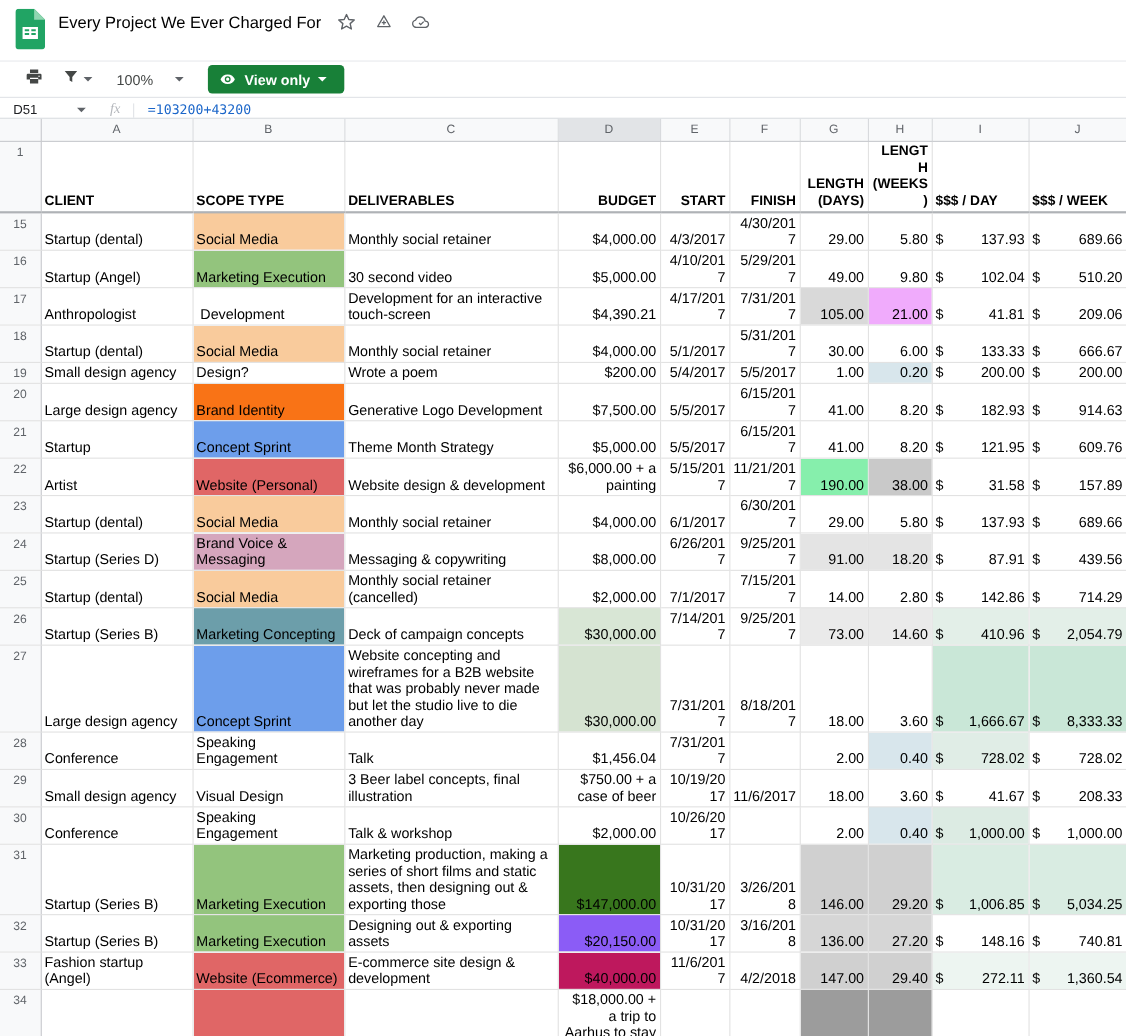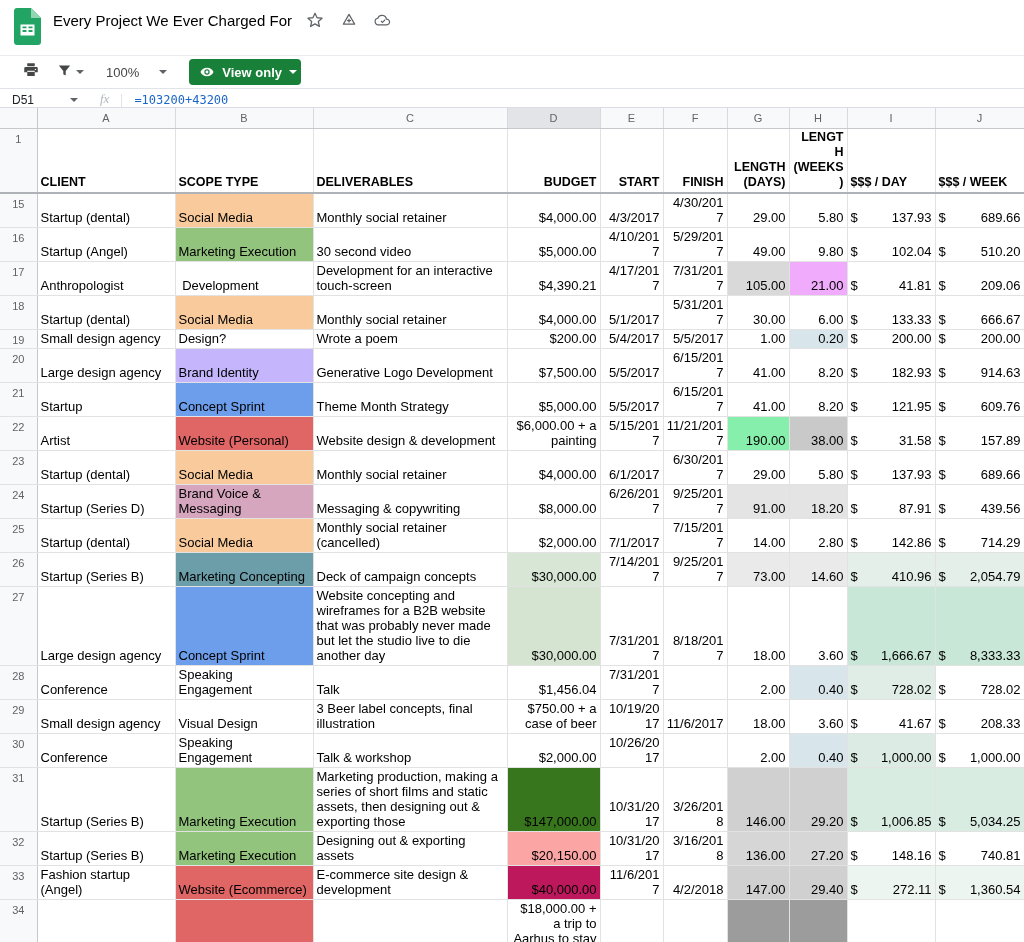--- a/index.html
+++ b/index.html
@@ -12,21 +12,21 @@
   .doc-title{font-size:15px;color:#000;white-space:nowrap;}
   .title-ic{display:flex;align-items:center;justify-content:center;width:22px;height:22px;cursor:pointer;}
   .menu-row{display:flex;gap:2px;margin-top:1px;}
   .menu-item{font-size:13px;color:#202124;padding:3px 8px;border-radius:3px;cursor:pointer;white-space:nowrap;}
   .menu-item.disabled{color:#B6B9BD;}
   
   .toolbar{height:34px;box-sizing:border-box;border-top:1px solid #E8EAED;border-bottom:1px solid #E0E3E7;display:flex;align-items:center;padding-left:16px;gap:4px;}
   .tb-btn{display:flex;align-items:center;gap:3px;padding:4px 6px;border-radius:3px;cursor:pointer;color:#444746;}
   .caret{width:0;height:0;border-left:4px solid transparent;border-right:4px solid transparent;border-top:4px solid #5F6368;display:inline-block;}
   .zoom-label{font-size:13px;color:#444746;}
-  .view-only{margin-left:12px;background:#188038;color:#fff;height:26px;border-radius:4px;display:flex;align-items:center;gap:7px;padding:0 4px 0 10px;cursor:pointer;}
+  .view-only{margin-left:12px;background:#188038;color:#fff;height:26px;border-radius:4px;display:flex;align-items:center;gap:7px;padding:0 16px 0 10px;cursor:pointer;}
   .view-only .vo-label{font-size:13px;font-weight:bold;}
   .view-only .caret{border-top-color:#fff;}
   
   .formula-bar{height:19px;box-sizing:border-box;display:flex;align-items:flex-end;border-bottom:1px solid #D9DCE0;}
   .name-box{width:86px;box-sizing:border-box;display:flex;justify-content:space-between;align-items:center;padding:0 8px 0 12px;font-size:12px;color:#202124;cursor:pointer;}
   .fx{font-family:"Liberation Serif",serif;font-style:italic;color:#B4B7BC;font-size:13px;padding:0 12px 0 14px;}
   .fx-divider{width:1px;height:13px;background:#E0E3E7;}
   .formula-text{font-family:"DejaVu Sans Mono",monospace;font-size:12px;color:#1B66C9;padding-left:12px;white-space:pre;}
   
   table{border-collapse:collapse;table-layout:fixed;width:1024px;}
@@ -272,21 +272,21 @@
         <td class="cell acct">
           <div class="acct-wrap">
             <span>$</span>
             <span>200.00</span>
           </div>
         </td>
       </tr>
       <tr style="height: 18px;">
         <td class="gut">20</td>
         <td class="cell tl">Large design agency</td>
-        <td class="cell tl" style="background: #c4b5fd;">Brand Identity</td>
+        <td class="cell tl" style="background: #f97316;">Brand Identity</td>
         <td class="cell tl">Generative Logo Development</td>
         <td class="cell trr">$7,500.00</td>
         <td class="cell trr">5/5/2017</td>
         <td class="cell trr">6/15/2017</td>
         <td class="cell trr">41.00</td>
         <td class="cell trr">8.20</td>
         <td class="cell acct">
           <div class="acct-wrap">
             <span>$</span>
             <span>182.93</span>
@@ -550,21 +550,21 @@
             <span>$</span>
             <span>5,034.25</span>
           </div>
         </td>
       </tr>
       <tr style="height: 18px;">
         <td class="gut">32</td>
         <td class="cell tl">Startup (Series B)</td>
         <td class="cell tl" style="background: rgb(147, 196, 125);">Marketing Execution</td>
         <td class="cell tl">Designing out &amp; exporting assets</td>
-        <td class="cell trr" style="background: #fca5a5;">$20,150.00</td>
+        <td class="cell trr" style="background: #8b5cf6;">$20,150.00</td>
         <td class="cell trr">10/31/2017</td>
         <td class="cell trr">3/16/2018</td>
         <td class="cell trr" style="background: rgb(214, 214, 214);">136.00</td>
         <td class="cell trr" style="background: rgb(214, 214, 214);">27.20</td>
         <td class="cell acct">
           <div class="acct-wrap">
             <span>$</span>
             <span>148.16</span>
           </div>
         </td>

